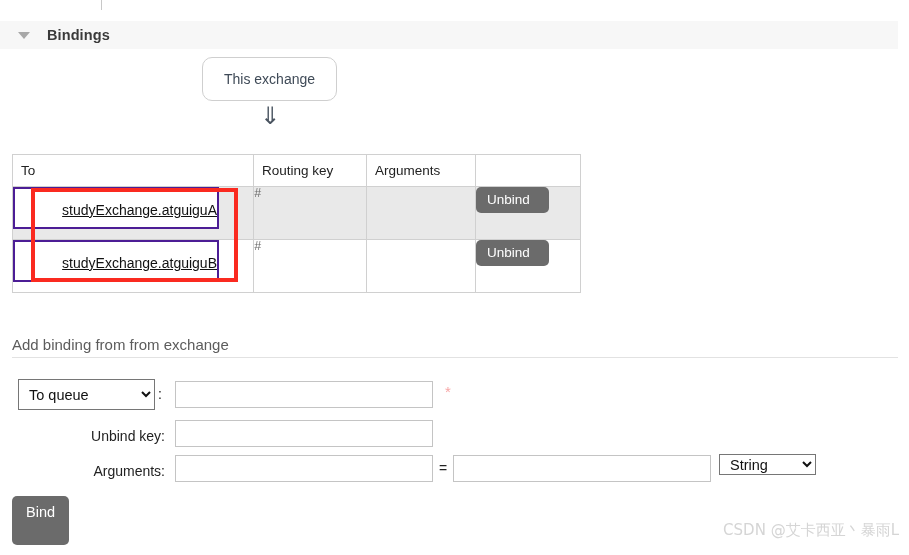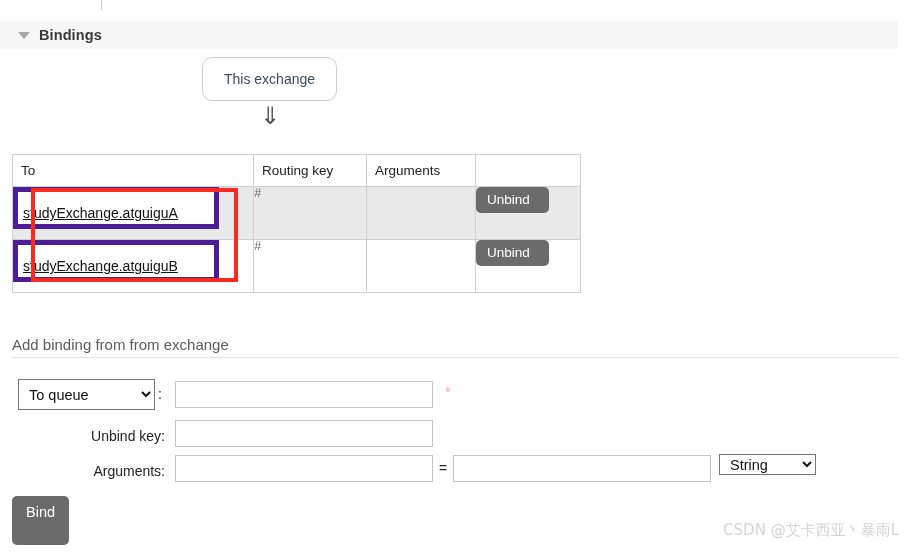--- a/index.html
+++ b/index.html
@@ -30,20 +30,21 @@
   
   .section-header {
     position: absolute;
     left: 0px;
     top: 21px;
     width: 898px;
     height: 28px;
     background: #f7f7f7;
     display: flex;
     align-items: center;
+    gap: 8px;
   }
   .collapse-triangle {
     width: 0;
     height: 0;
     margin-left: 18px;
     margin-right: 9px;
     border-left: 6px solid transparent;
     border-right: 6px solid transparent;
     border-top: 7px solid #a8a8a8;
   }
@@ -115,28 +116,29 @@
 
   tr.row-alt td { background: #e9e9e9; }
   tr.row-plain td { background: #ffffff; }
 
   .to-cell { padding: 5px 6px 5px 10px; }
   .queue-link {
     display: block;
     box-sizing: border-box;
     width: 206px;
     height: 42px;
-    border: 5px solid #4c1d95;
+    border: 2px solid #4c1d95;
     background: #ffffff;
     color: #111111;
     font-size: 14px;
     line-height: 42px;
     padding-left: 5px;
     white-space: nowrap;
     overflow: hidden;
+    text-align: right;
   }
   .rk-cell {
     padding: 4px 0 0 8px;
     color: #6b6b6b;
     font-size: 12.5px;
     font-family: "Liberation Mono", monospace;
   }
   .args-cell { padding: 4px 8px; }
   .act-cell  { padding: 6px 0 0 9px; }
 

